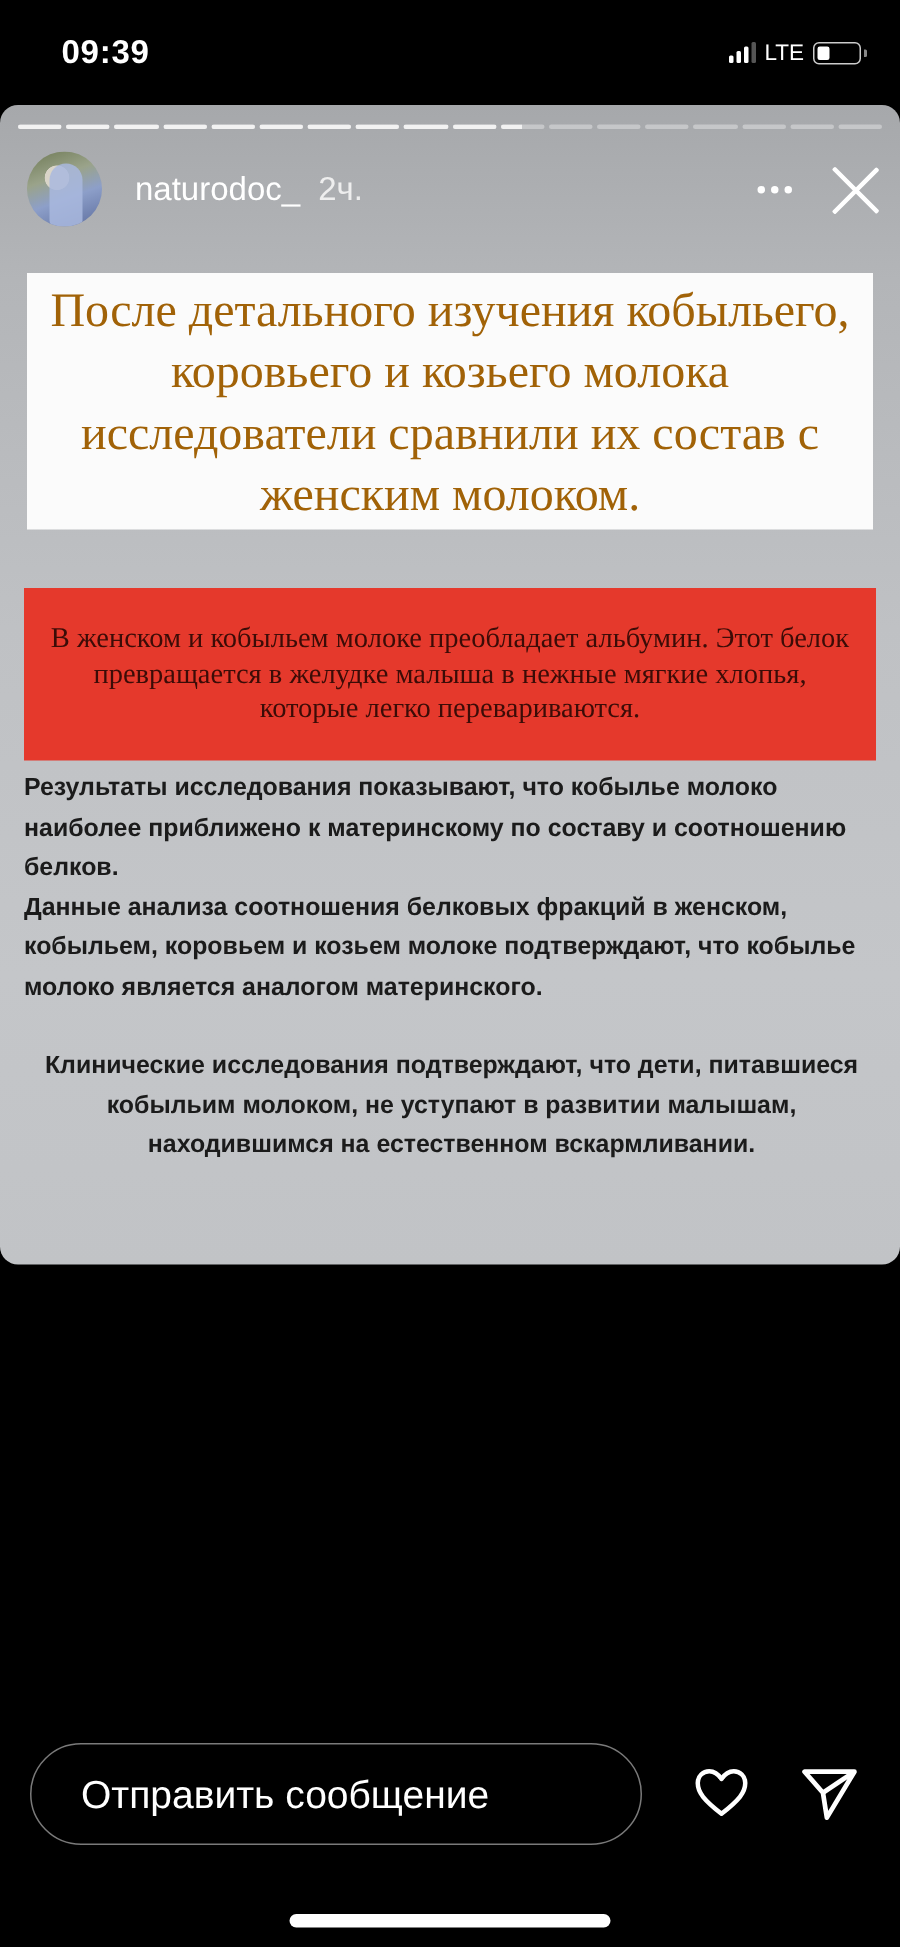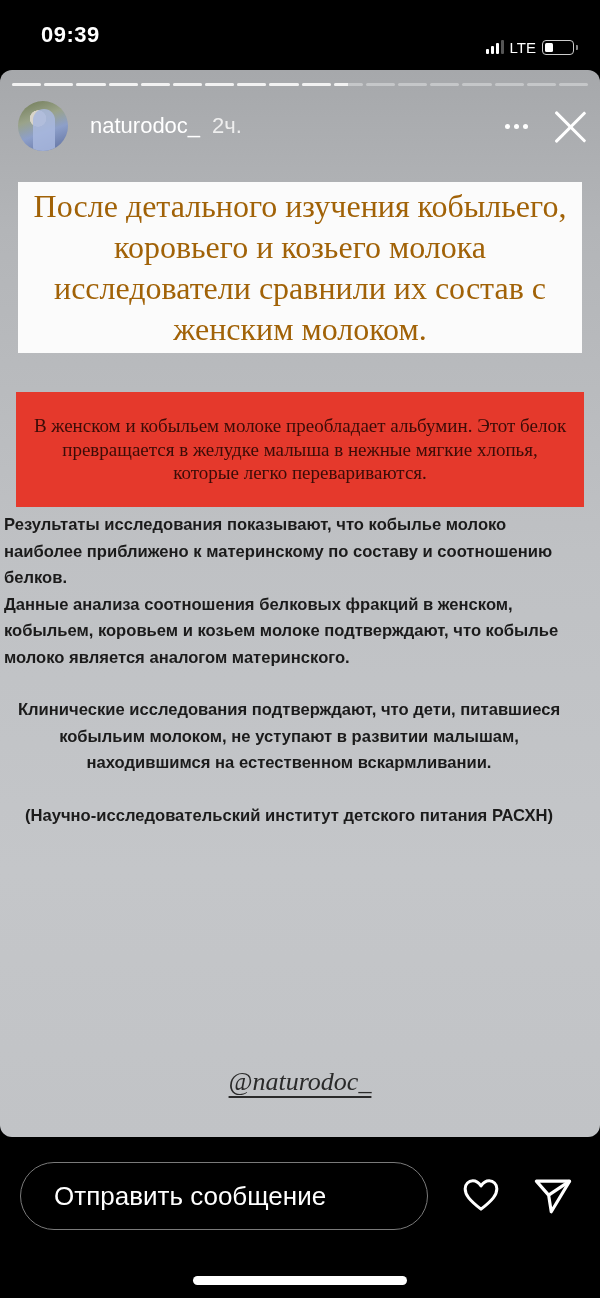--- a/index.html
+++ b/index.html
@@ -1,30 +1,30 @@
 <!DOCTYPE html>
 <html><head>
 <meta charset="utf-8">
 <style>
   * { box-sizing: border-box; margin: 0; padding: 0; }
   html, body { width: 600px; height: 1298px; background: #000; overflow: hidden; }
   body { position: relative; font-family: "Liberation Sans", sans-serif; color: #fff; }
 
   .status-bar { position: absolute; left: 0; top: 0; width: 600px; height: 70px; }
   .status-time { position: absolute; left: 41px; top: 22px; font-size: 22px; font-weight: bold; color: #fff; letter-spacing: 0.5px; }
-  .status-right { position: absolute; right: 26px; top: 27px; display: flex; align-items: center; gap: 6px; margin-top: 12px; }
+  .status-right { position: absolute; right: 26px; top: 27px; display: flex; align-items: center; gap: 6px; }
   .signal { display: flex; align-items: flex-end; gap: 2px; height: 13px; }
   .signal span { width: 3px; background: #fff; border-radius: 1px; }
   .signal span.dim { background: #555; }
   .lte { font-size: 15px; color: #fff; font-weight: 500; }
   .battery { position: relative; width: 32px; height: 15px; border: 1.5px solid #ccc; border-radius: 4px; padding: 2px; }
   .battery .fill { width: 30%; height: 100%; background: #fff; border-radius: 1.5px; }
   .battery::after { content: ""; position: absolute; right: -5px; top: 4px; width: 2px; height: 5px; background: #888; border-radius: 0 1px 1px 0; }
 
-  .story-card { position: absolute; left: 0; top: 70px; width: 600px; height: 1067px; border-radius: 12px;
+  .story-card { position: absolute; left: 0; top: 70px; width: 600px; height: 773px; border-radius: 12px;
     background: linear-gradient(180deg, #a6a8ab 0%, #b3b5b8 15%, #bfc1c4 45%, #c4c6c9 75%, #c1c3c6 100%); overflow: hidden; }
 
   .progress { position: absolute; left: 12px; top: 13px; right: 12px; display: flex; gap: 3px; }
   .progress .seg { flex: 1; height: 3px; border-radius: 2px; background: rgba(255,255,255,0.35); position: relative; overflow: hidden; }
   .progress .seg .bar { position: absolute; left: 0; top: 0; bottom: 0; background: #f2f2f2; }
 
   .story-header { position: absolute; left: 18px; top: 30px; right: 14px; height: 52px; display: flex; align-items: center; }
   .avatar { width: 50px; height: 50px; border-radius: 50%; overflow: hidden; position: relative;
     background: radial-gradient(circle at 40% 35%, #d9d4c8 0 18%, transparent 19%),
                 linear-gradient(160deg, #6f7a55 0%, #9aa38a 35%, #8d9fc9 60%, #5d6e9e 100%); }
@@ -40,21 +40,21 @@
   .close-btn::after { transform: rotate(-45deg); }
 
   .title-box { position: absolute; left: 18px; top: 112px; width: 564px; height: 171px; background: #fbfbfb;
     display: flex; align-items: center; justify-content: center; padding: 0 10px;
     font-family: "Liberation Serif", "DejaVu Serif", serif; font-size: 32px; line-height: 41px; color: #a16207; text-align: center; }
 
   .red-box { position: absolute; left: 16px; top: 322px; width: 568px; height: 115px; background: #e5392c;
     display: flex; align-items: center; justify-content: center; padding: 0 12px;
     font-family: "Liberation Serif", "DejaVu Serif", serif; font-size: 19px; line-height: 23.5px; color: #3b0c07; text-align: center; }
 
-  .body-text { position: absolute; left: 4px; top: 442px; width: 570px; font-family: "Liberation Sans", sans-serif;
+  .body-text { position: absolute; left: 16px; top: 442px; width: 570px; font-family: "Liberation Sans", sans-serif;
     font-weight: bold; font-size: 16.6px; line-height: 26.5px; color: #1b1b1b; }
   .body-text p { white-space: pre-line; }
   .body-text p + p { margin-top: 26px; text-align: center; }
 
   .credit { position: absolute; left: 0; right: 0; top: 997px; text-align: center; }
   .credit span { font-family: "Liberation Serif", "DejaVu Serif", serif; font-style: italic; font-size: 26px; color: #2a2a2a;
     text-decoration: underline; text-decoration-thickness: 1.5px; text-underline-offset: 6px; }
 
   .reply-bar { position: absolute; left: 0; top: 1137px; width: 600px; height: 161px; text-align: right; }
   .message-input { position: absolute; left: 20px; top: 25px; width: 408px; height: 68px; border: 1.5px solid #7a7a7a; border-radius: 34px;
@@ -159,21 +159,20 @@
   </div>
 
   <div class="red-box">
     <span>В женском и кобыльем молоке преобладает альбумин. Этот белок превращается в желудке малыша в нежные мягкие хлопья, которые легко перевариваются.</span>
   </div>
 
   <div class="body-text">
     <p>Результаты исследования показывают, что кобылье молоко наиболее приближено к материнскому по составу и соотношению белков.
 Данные анализа соотношения белковых фракций в женском, кобыльем, коровьем и козьем молоке подтверждают, что кобылье молоко является аналогом материнского.</p>
     <p>Клинические исследования подтверждают, что дети, питавшиеся кобыльим молоком, не уступают в развитии малышам, находившимся на естественном вскармливании.</p>
-    <p>(Научно-исследовательский институт детского питания РАСХН)</p>
   </div>
 
   <div class="credit">
     <span>@naturodoc_</span>
   </div>
 </div>
 
 <div class="reply-bar">
   <div class="message-input">
     <span>Отправить сообщение</span>

